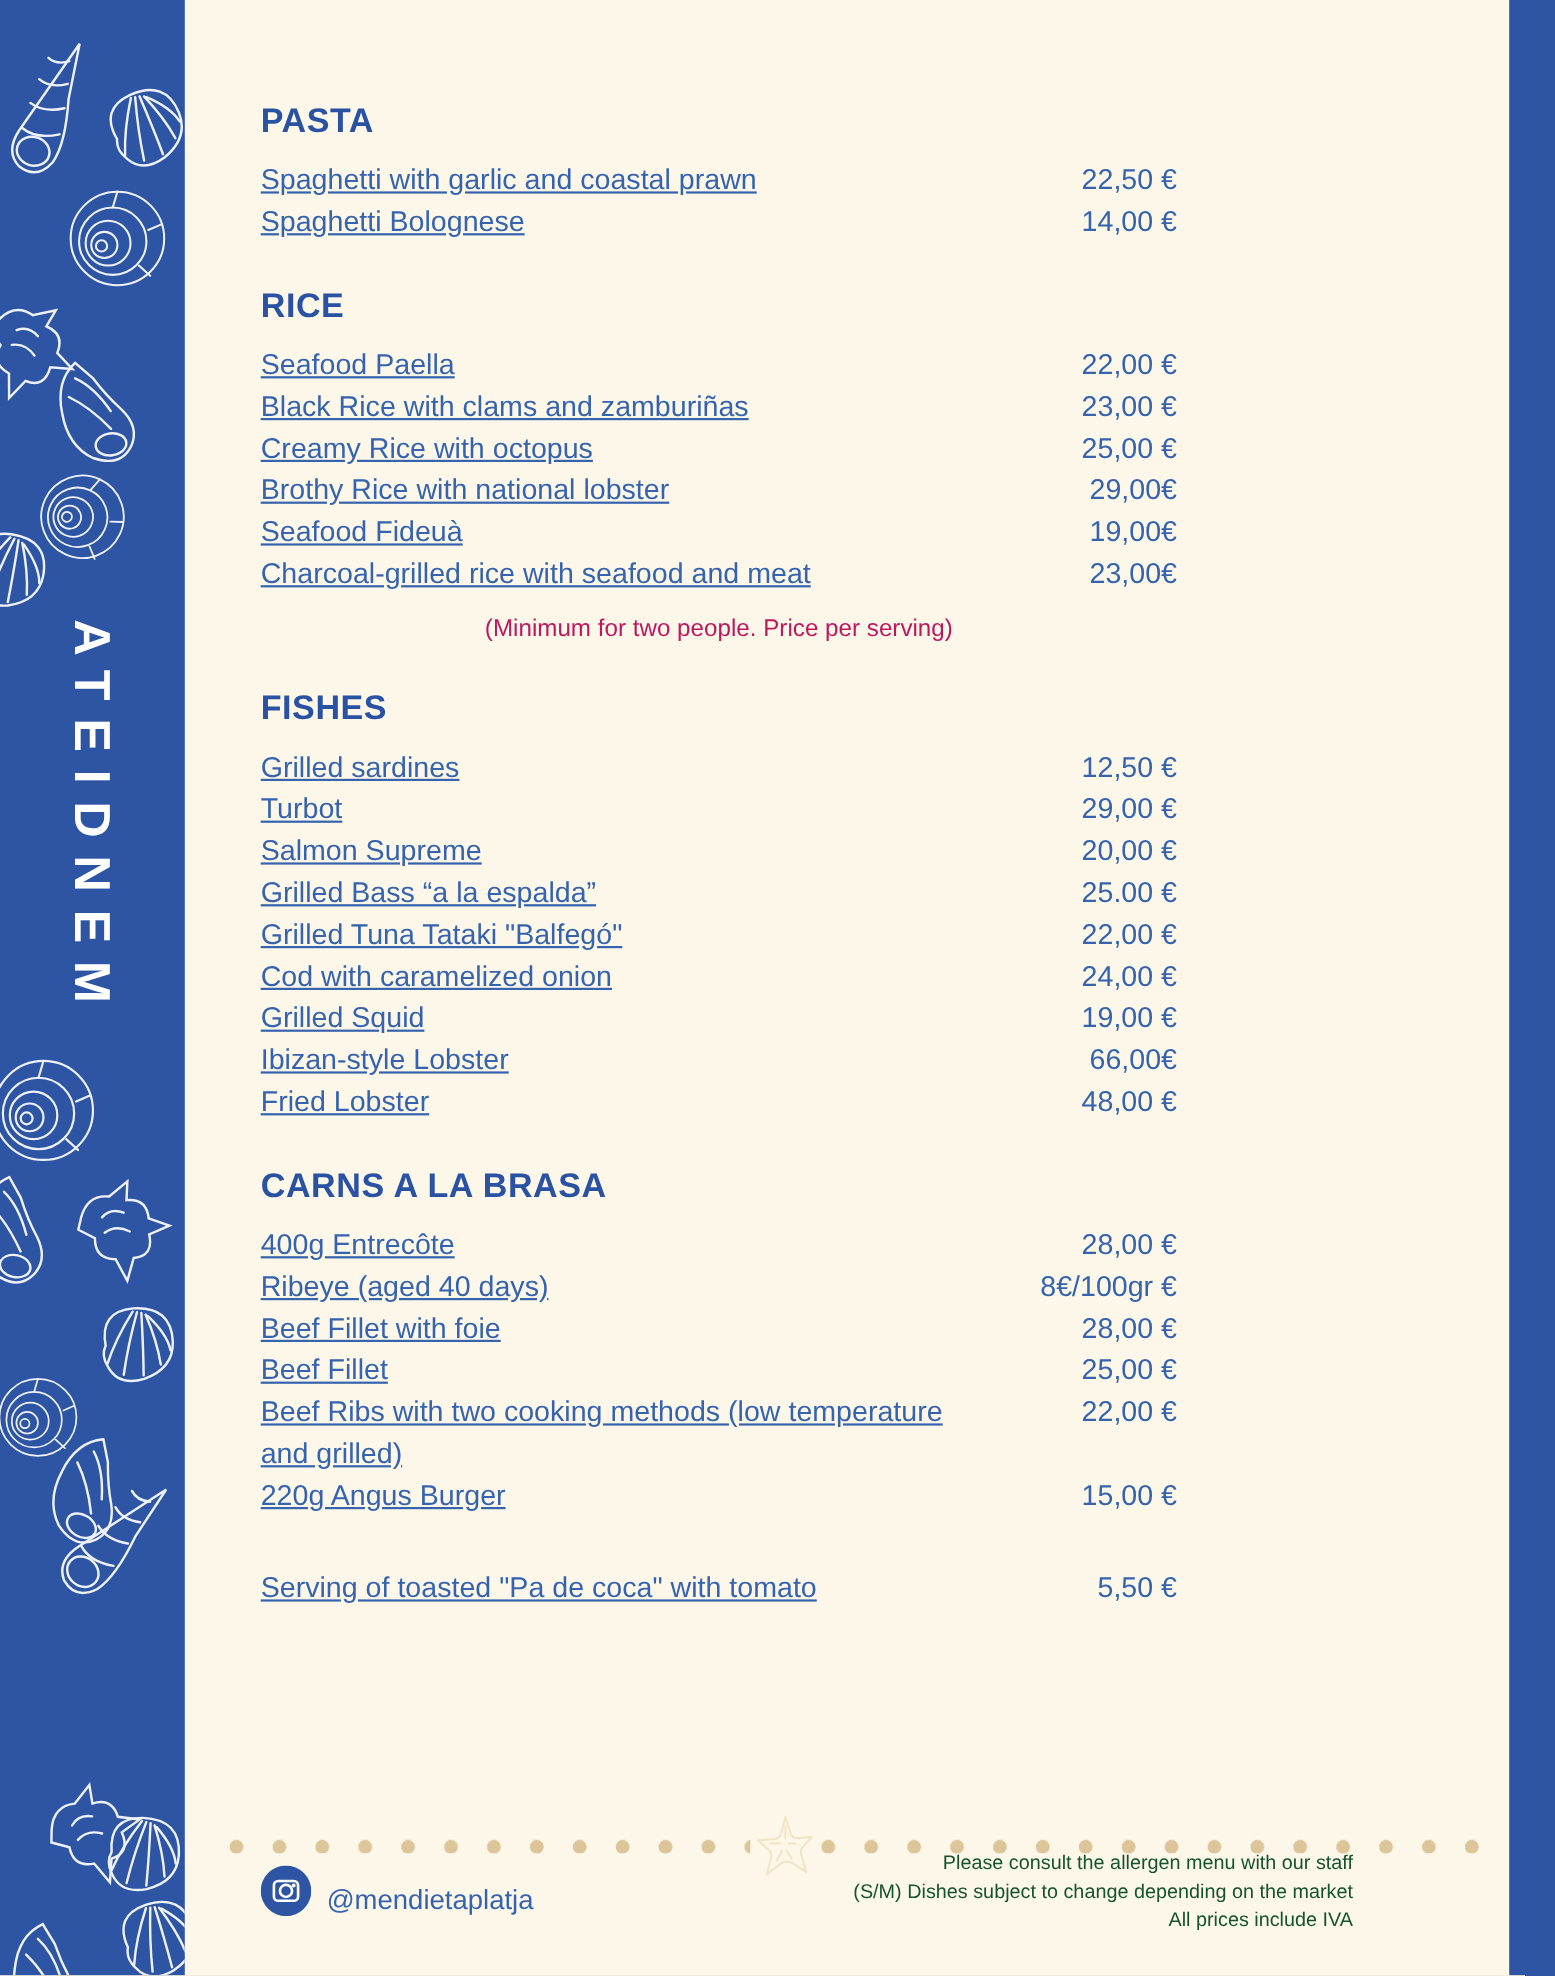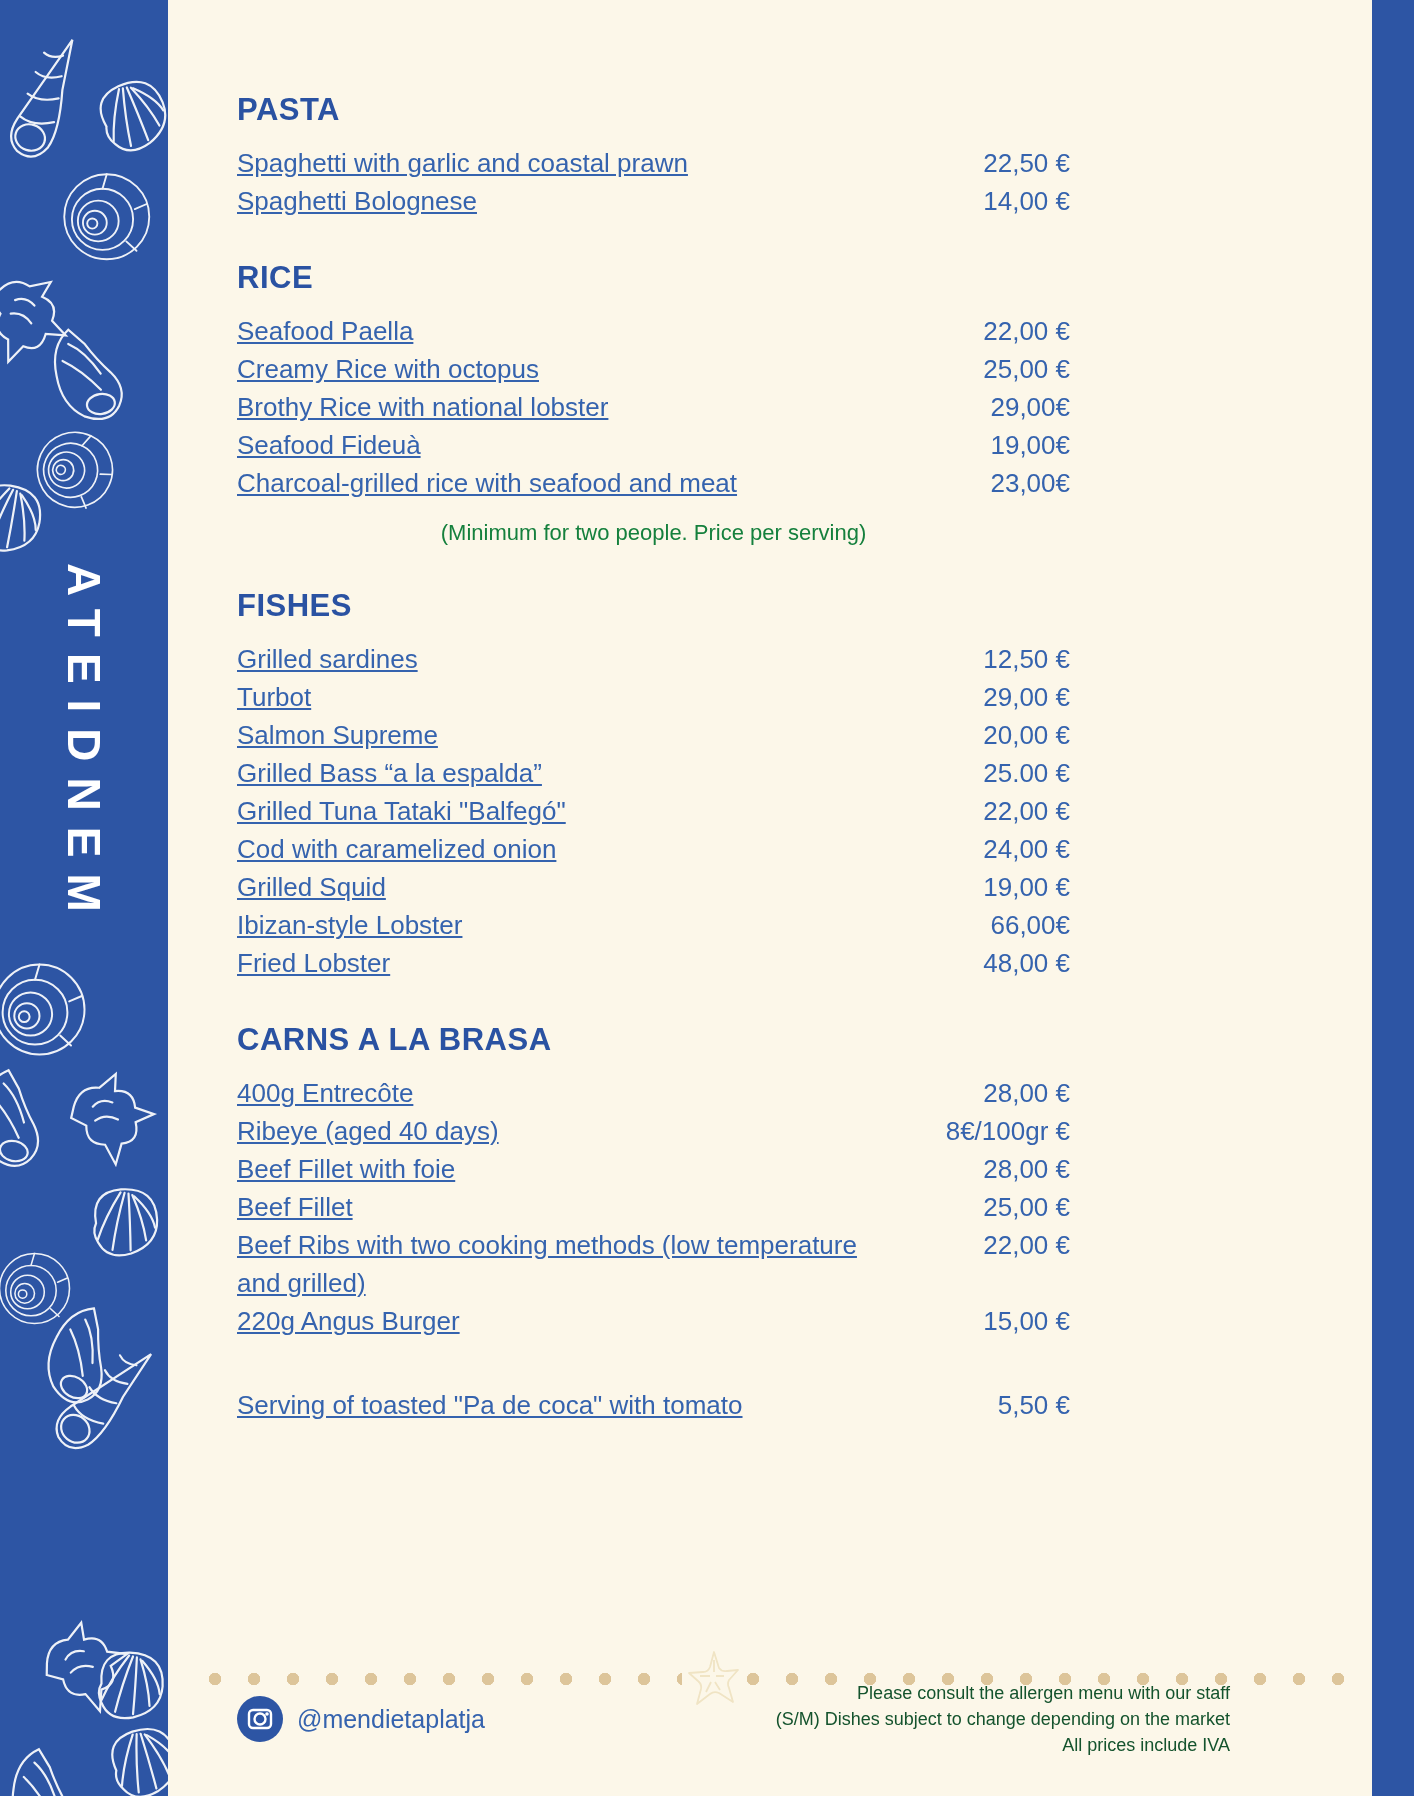--- a/index.html
+++ b/index.html
@@ -28,38 +28,38 @@
   h2.section-title{
     margin:0 0 16px 0;color:#2a52a2;font-size:31px;font-weight:bold;
     letter-spacing:0.5px;
   }
   .section{margin-bottom:40px;}
   .row{display:flex;justify-content:space-between;align-items:flex-start;
     color:#3563ae;font-size:26px;line-height:38px;}
   .item-name{max-width:625px;text-decoration:underline;}
   .item-price{white-space:nowrap;text-align:center;}
   .note{
-    margin:16px 0 6px 0;text-align:center;color:#15803d;font-size:22px;line-height:30px;
+    margin:16px 0 6px 0;text-align:center;color:#be185d;font-size:22px;line-height:30px;
   }
   .extra-row{margin-top:46px;}
   
   .divider{
     position:absolute;left:40px;top:1648px;width:1155px;height:60px;
     display:flex;align-items:center;
   }
   .dots{height:13px;background:radial-gradient(circle 6px at 7px 7px,#ddc59a 6px,transparent 6.5px);
     background-size:39px 13px;background-repeat:repeat-x;}
   .dots.left{width:41%;}
   .dots.right{flex:1;}
   .starfish{flex:0 0 56px;margin:0 4px;opacity:0.9;}
   .footer-row{
     position:absolute;left:69px;right:142px;top:1680px;
     display:flex;justify-content:space-between;align-items:center;
   }
-  .insta{display:flex;align-items:center;gap:14px;color:#3563ae;font-size:25px;}
+  .insta{display:flex;align-items:flex-end;gap:14px;color:#3563ae;font-size:25px;}
   .disclaimer{color:#14532d;font-size:18px;line-height:26px;text-align:right;}
 </style>
 </head>
 <body>
 
 <div class="page">
 
   <aside class="sidebar">
     <svg class="shells" width="168" height="1796" viewBox="0 0 168 1796" fill="none" stroke="#ffffff" stroke-width="2.2" stroke-linecap="round" opacity="0.92">
       <defs>
@@ -138,20 +138,24 @@
         </div>
       </section>
 
       <section class="section">
         <h2 class="section-title">RICE</h2>
         <div class="row">
           <span class="item-name">Seafood Paella</span>
           <span class="item-price">22,00 €</span>
         </div>
         <div class="row">
+          <span class="item-name">Black Rice with clams and zamburiñas</span>
+          <span class="item-price">23,00 €</span>
+        </div>
+        <div class="row">
           <span class="item-name">Creamy Rice with octopus</span>
           <span class="item-price">25,00 €</span>
         </div>
         <div class="row">
           <span class="item-name">Brothy Rice with national lobster</span>
           <span class="item-price">29,00€</span>
         </div>
         <div class="row">
           <span class="item-name">Seafood Fideuà</span>
           <span class="item-price">19,00€</span>

